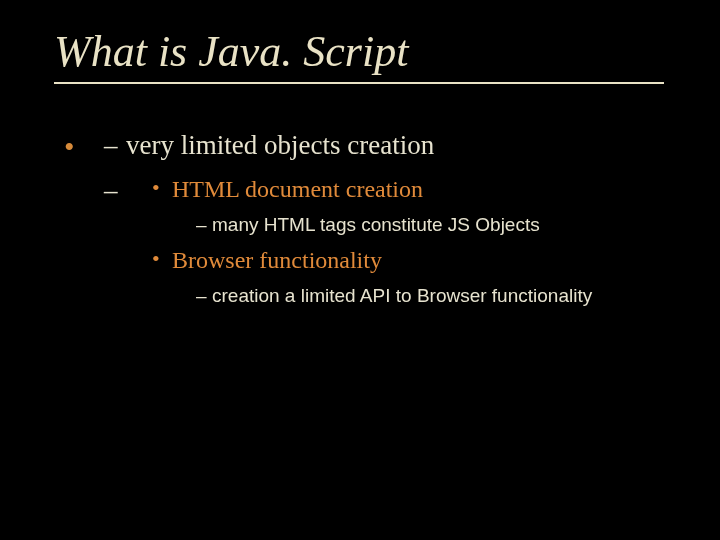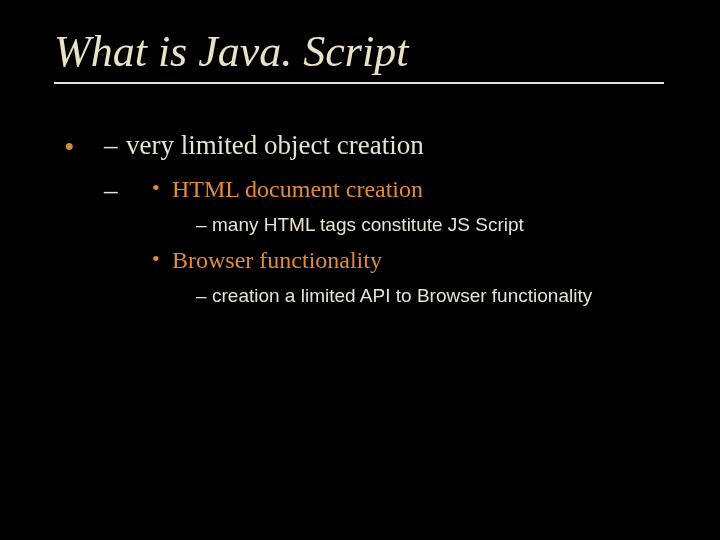--- a/index.html
+++ b/index.html
@@ -121,30 +121,30 @@
 <div class="slide">
 
   <h1 class="title">What is Java. Script</h1>
   <div class="rule"></div>
 
   <ul class="lvl1">
     <li>
 
       <ul class="lvl2">
         <li>
-          <span>very limited object creation</span>
+          <span>very limited objects creation</span>
         </li>
         <li>
 
           <ul class="lvl3">
             <li>
               <span>HTML document creation</span>
               <ul class="lvl4">
                 <li>
-                  <span>many HTML tags constitute JS Script</span>
+                  <span>many HTML tags constitute JS Objects</span>
                 </li>
               </ul>
             </li>
             <li>
               <span>Browser functionality</span>
               <ul class="lvl4">
                 <li>
                   <span>creation a limited API to Browser functionality</span>
                 </li>
               </ul>

